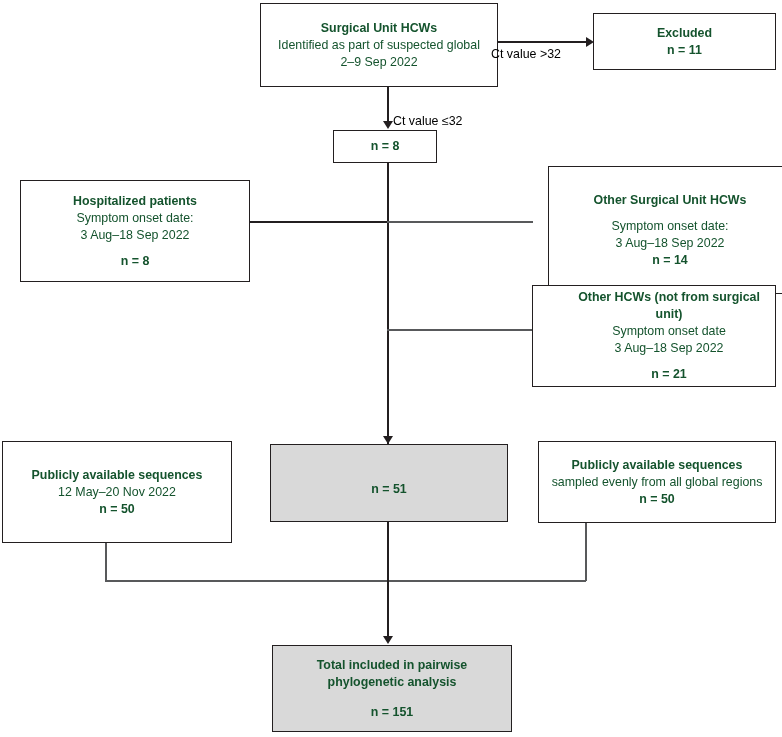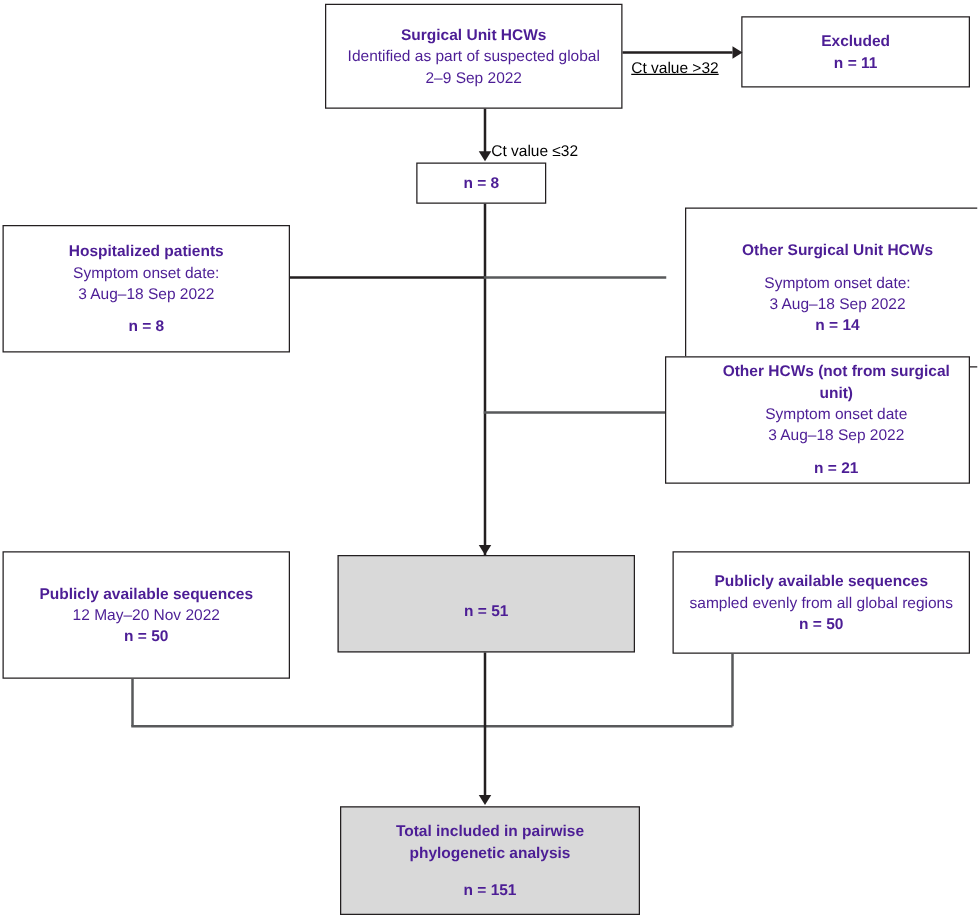--- a/index.html
+++ b/index.html
@@ -18,21 +18,21 @@
   .box {
     position: absolute;
     box-sizing: border-box;
     border: 1.6px solid #231f20;
     background: #ffffff;
     display: flex;
     flex-direction: column;
     align-items: center;
     justify-content: center;
     text-align: center;
-    color: #4c1d95;
+    color: #14532d;
     font-size: 12.4px;
     line-height: 17px;
     padding: 2px 4px;
   }
   .box.shaded {
     background: #d9d9d9;
   }
   .box .title {
     font-weight: bold;
     font-size: 12.4px;
@@ -86,39 +86,39 @@
     <div class="line">2–9 Sep 2022</div>
   </div>
 
   <div class="box" style="left:593px; top:13px; width:183px; height:57px;">
     <div class="title">Excluded</div>
     <div class="count">n = 11</div>
   </div>
 
   <div class="conn hline" style="left:498px; top:41px; width:88px;"></div>
   <div class="arrow-right" style="left:586px; top:37px;"></div>
-  <div class="edge-label" style="left:505px; top:47px;text-decoration:underline;">Ct value &gt;32</div>
+  <div class="edge-label" style="left:491px; top:47px;">Ct value &gt;32</div>
 
   <div class="conn vline" style="left:387px; top:87px; height:35px;"></div>
   <div class="arrow-down" style="left:383px; top:121px;"></div>
   <div class="edge-label" style="left:393px; top:96px;margin-top:18px;">Ct value ≤32</div>
 
   <div class="box" style="left:333px; top:130px; width:104px; height:33px;">
     <div class="count">n = 8</div>
   </div>
 
   <div class="conn vline" style="left:387px; top:163px; height:281px;"></div>
   <div class="arrow-down" style="left:383px; top:436px;"></div>
 
   <div class="conn hline" style="left:232px; top:221px; width:156px;"></div>
   <div class="conn hline thin" style="left:387px; top:221px; width:146px;"></div>
 
   <div class="conn hline thin" style="left:387px; top:329px; width:146px;"></div>
 
-  <div class="box" style="left:2px; top:180px; width:230px; height:102px;">
+  <div class="box" style="left:20px; top:180px; width:230px; height:102px;">
     <div class="title">Hospitalized patients</div>
     <div class="line">Symptom onset date:</div>
     <div class="line">3 Aug–18 Sep 2022</div>
     <div class="spacer-sm"></div>
     <div class="count">n = 8</div>
   </div>
 
   <div class="box" style="left:548px; top:166px; width:244px; height:128px;align-items:center;">
     <div class="title">Other Surgical Unit HCWs</div>
     <div class="spacer-sm"></div>

